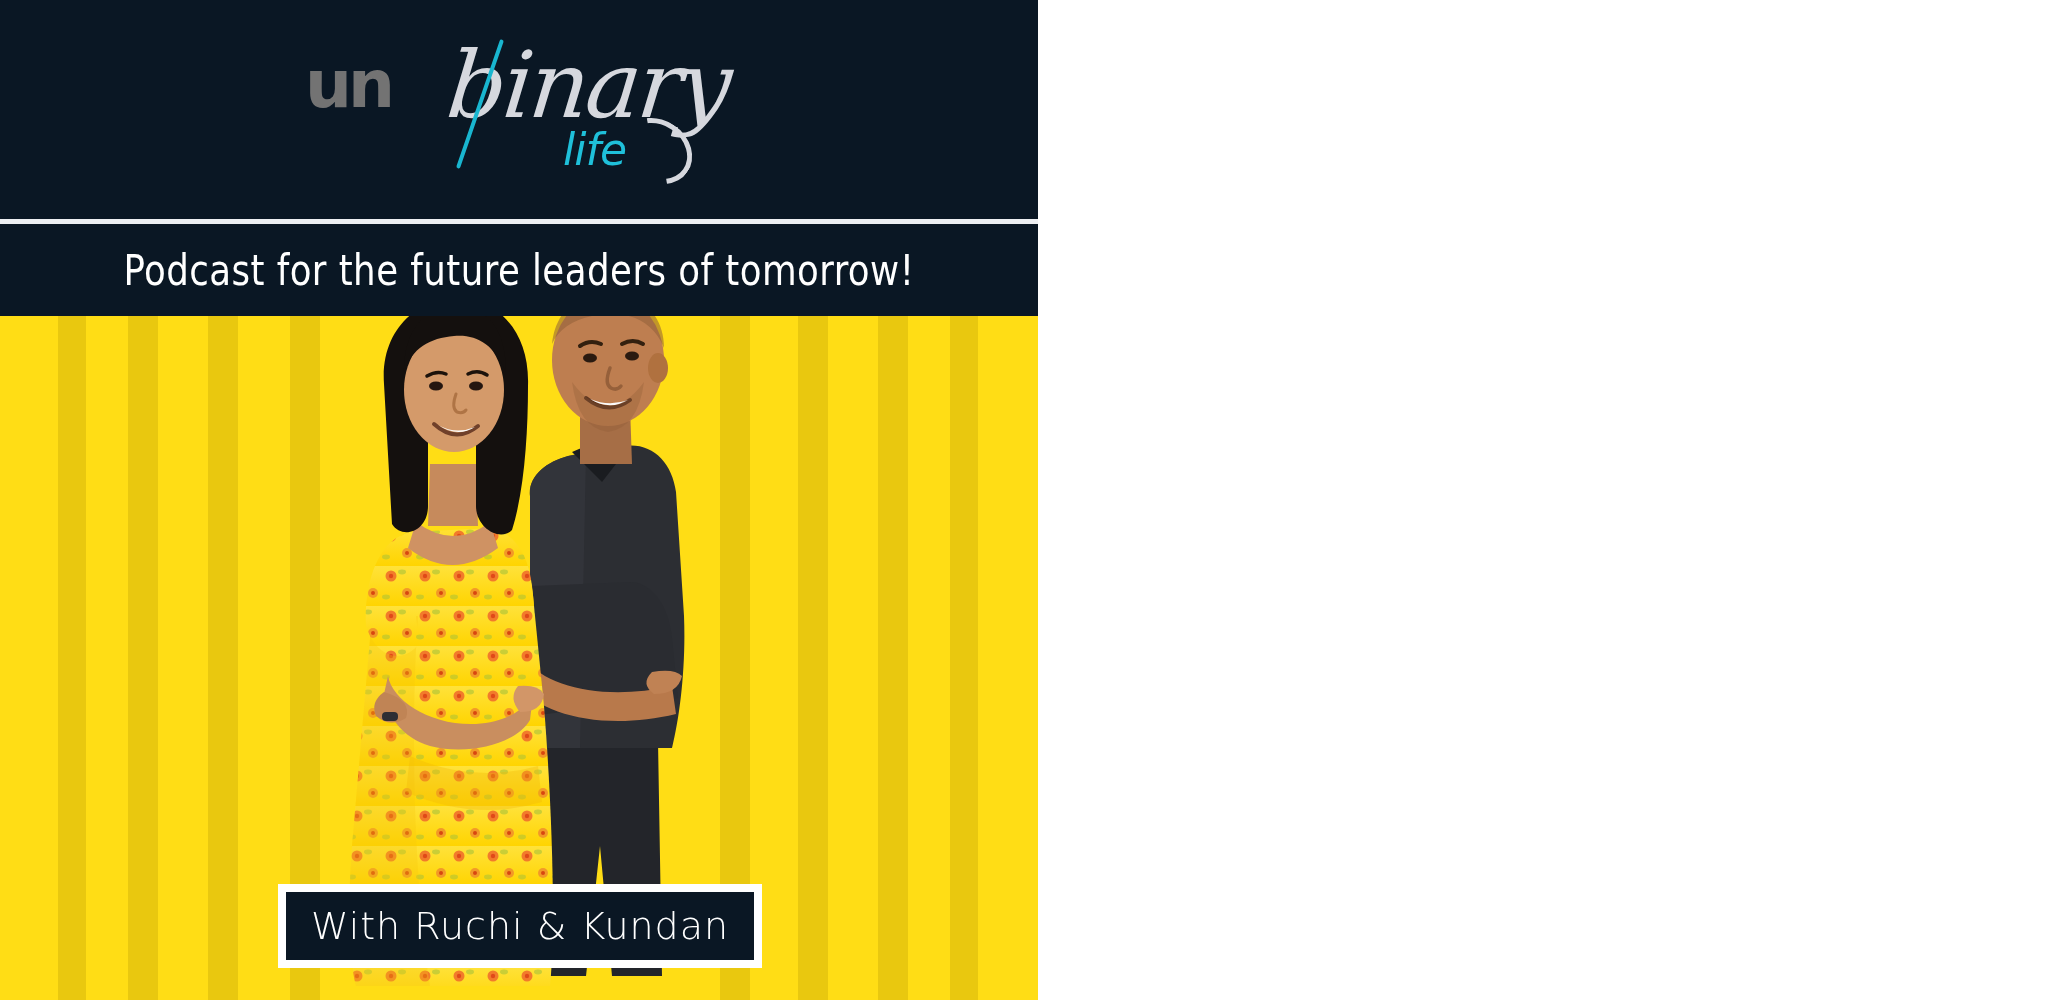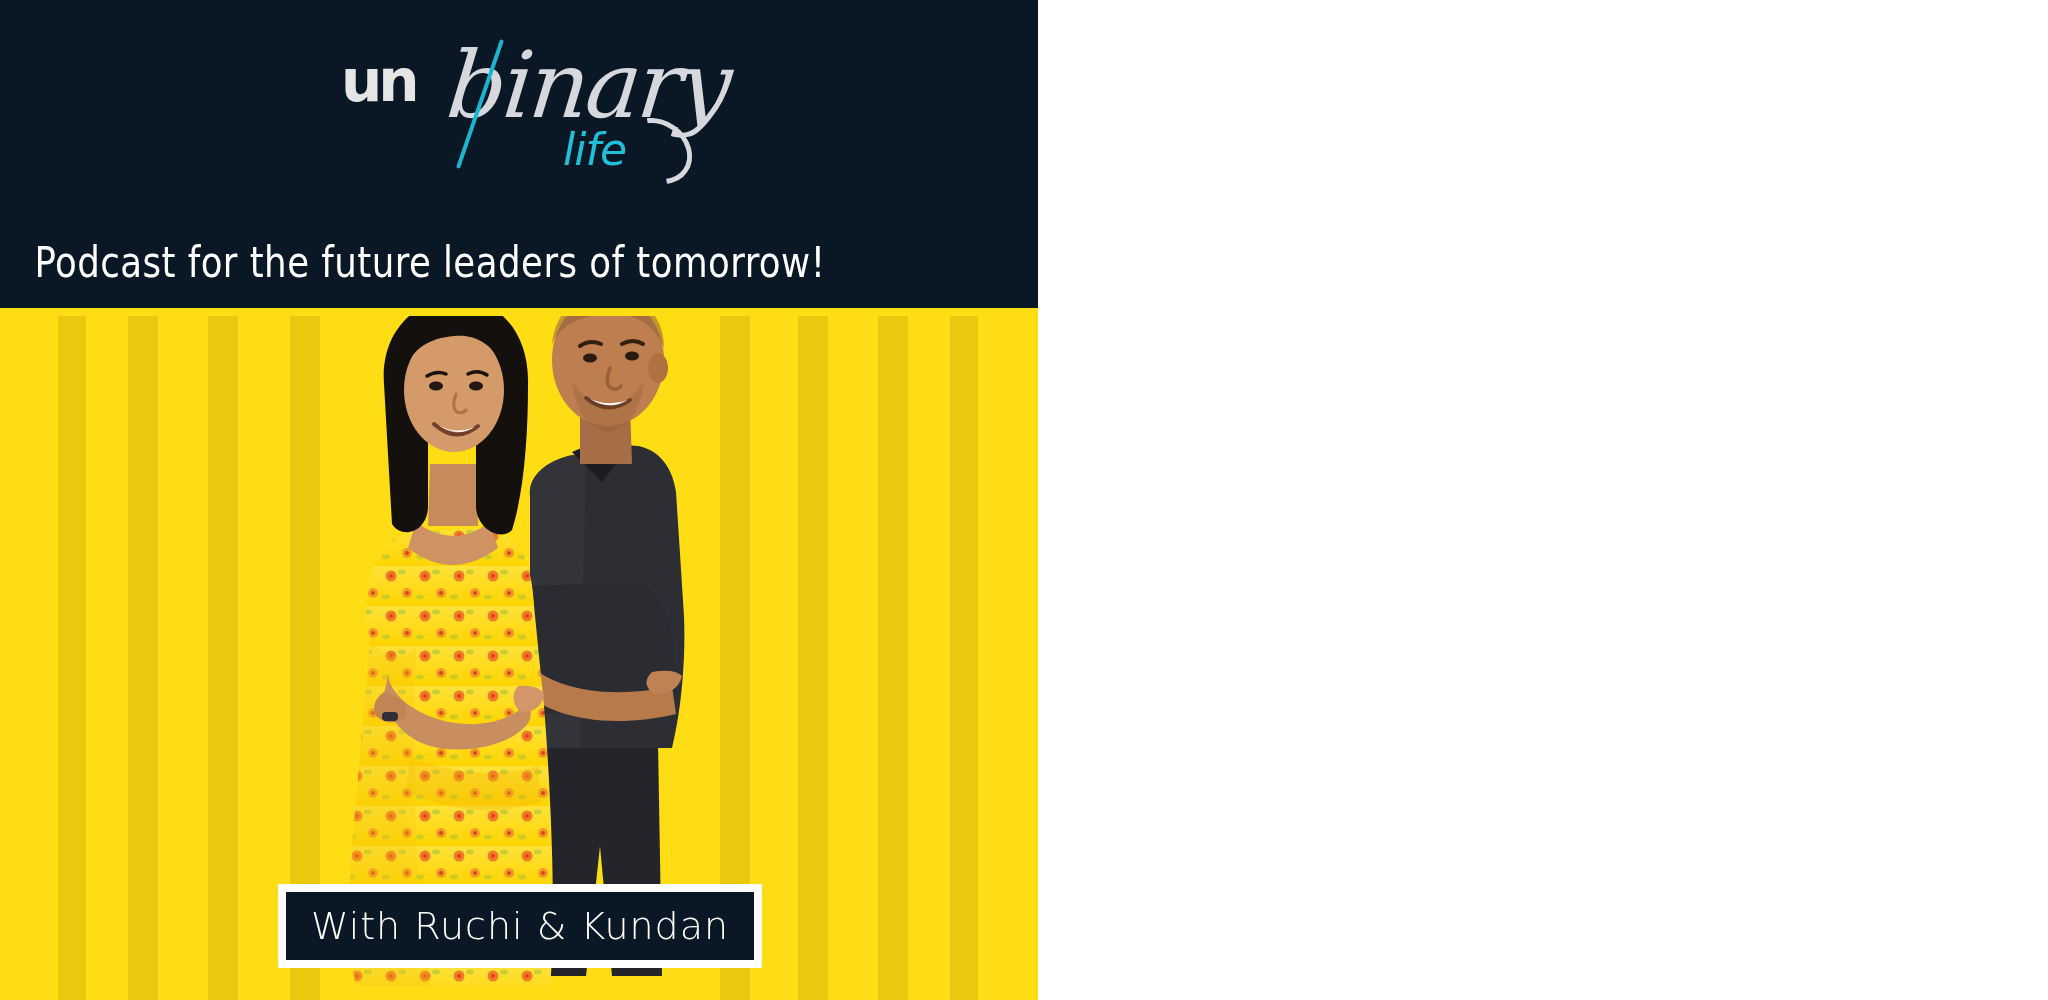--- a/index.html
+++ b/index.html
@@ -30,25 +30,24 @@
     overflow:hidden;
   }
   .logo-wrap {
     position:absolute; left:0; top:0; width:1038px; height:226px;
   }
   .logo-un {
     position:absolute;
     left:305px; top:52px;
     font-family:"DejaVu Sans", sans-serif;
     font-weight:700;
-    font-size:58px;
+    font-size:66px;
     letter-spacing:-4px;
-    color:#e5e5e5;
+    color:#737373;
     line-height:1;
-    margin-left:36px;
   }
   .logo-slash {
     position:absolute;
     left:478px; top:36px;
     width:4px; height:136px;
     background:#19B6D0;
     transform:rotate(19deg);
     transform-origin:center;
     border-radius:2px;
   }
@@ -85,23 +84,23 @@
     border-bottom-color:transparent;
     transform:rotate(35deg);
   }
   .head-rule {
     position:absolute; left:0; top:219px; width:1038px; height:5px;
     background:#EDEFF2;
   }
 
   
   .cover-tagline {
-    position:absolute; left:0; top:216px; width:1038px; height:92px;
+    position:absolute; left:0; top:224px; width:1038px; height:92px;
     background:#0A1724;
-    display:flex; align-items:center; 
+    display:flex; align-items:center; justify-content:center;
   }
   .cover-tagline span {
     font-family:"DejaVu Sans Condensed","Liberation Sans Narrow","Liberation Sans", sans-serif;
     font-weight:300;
     font-size:43px;
     color:#FFFFFF;
     letter-spacing:0.5px;
     transform:scaleX(0.92);
   }
 

